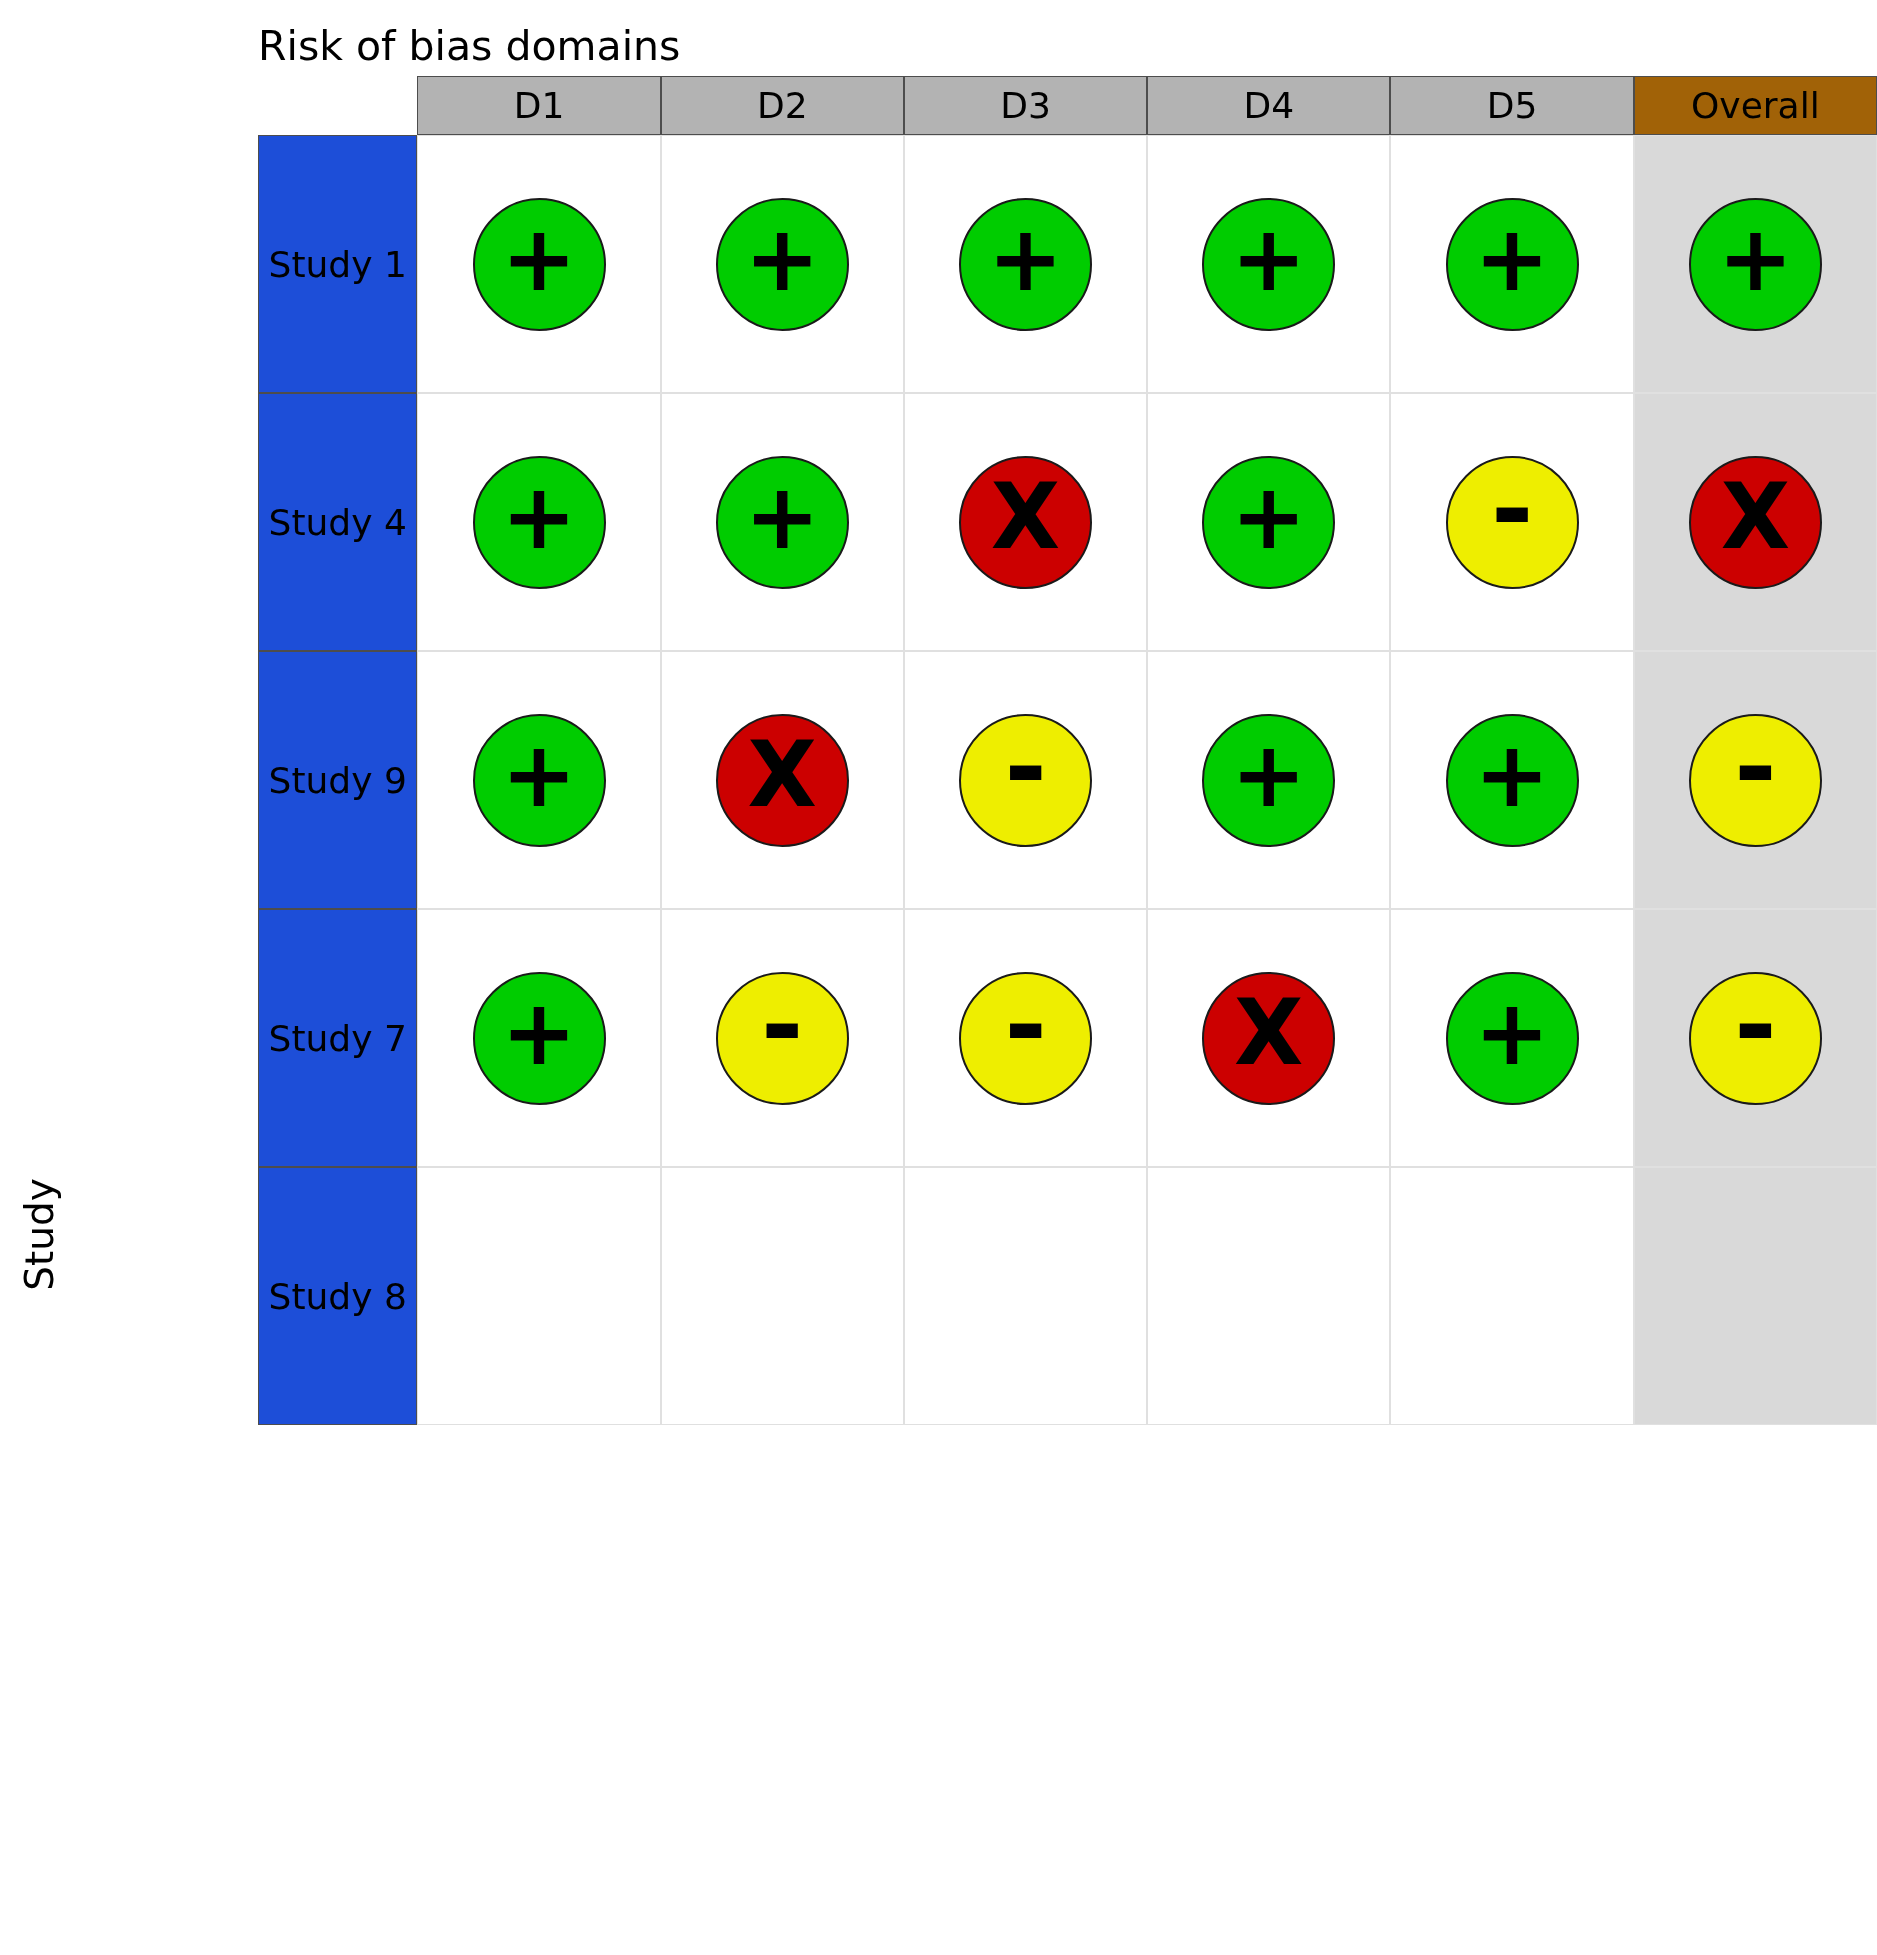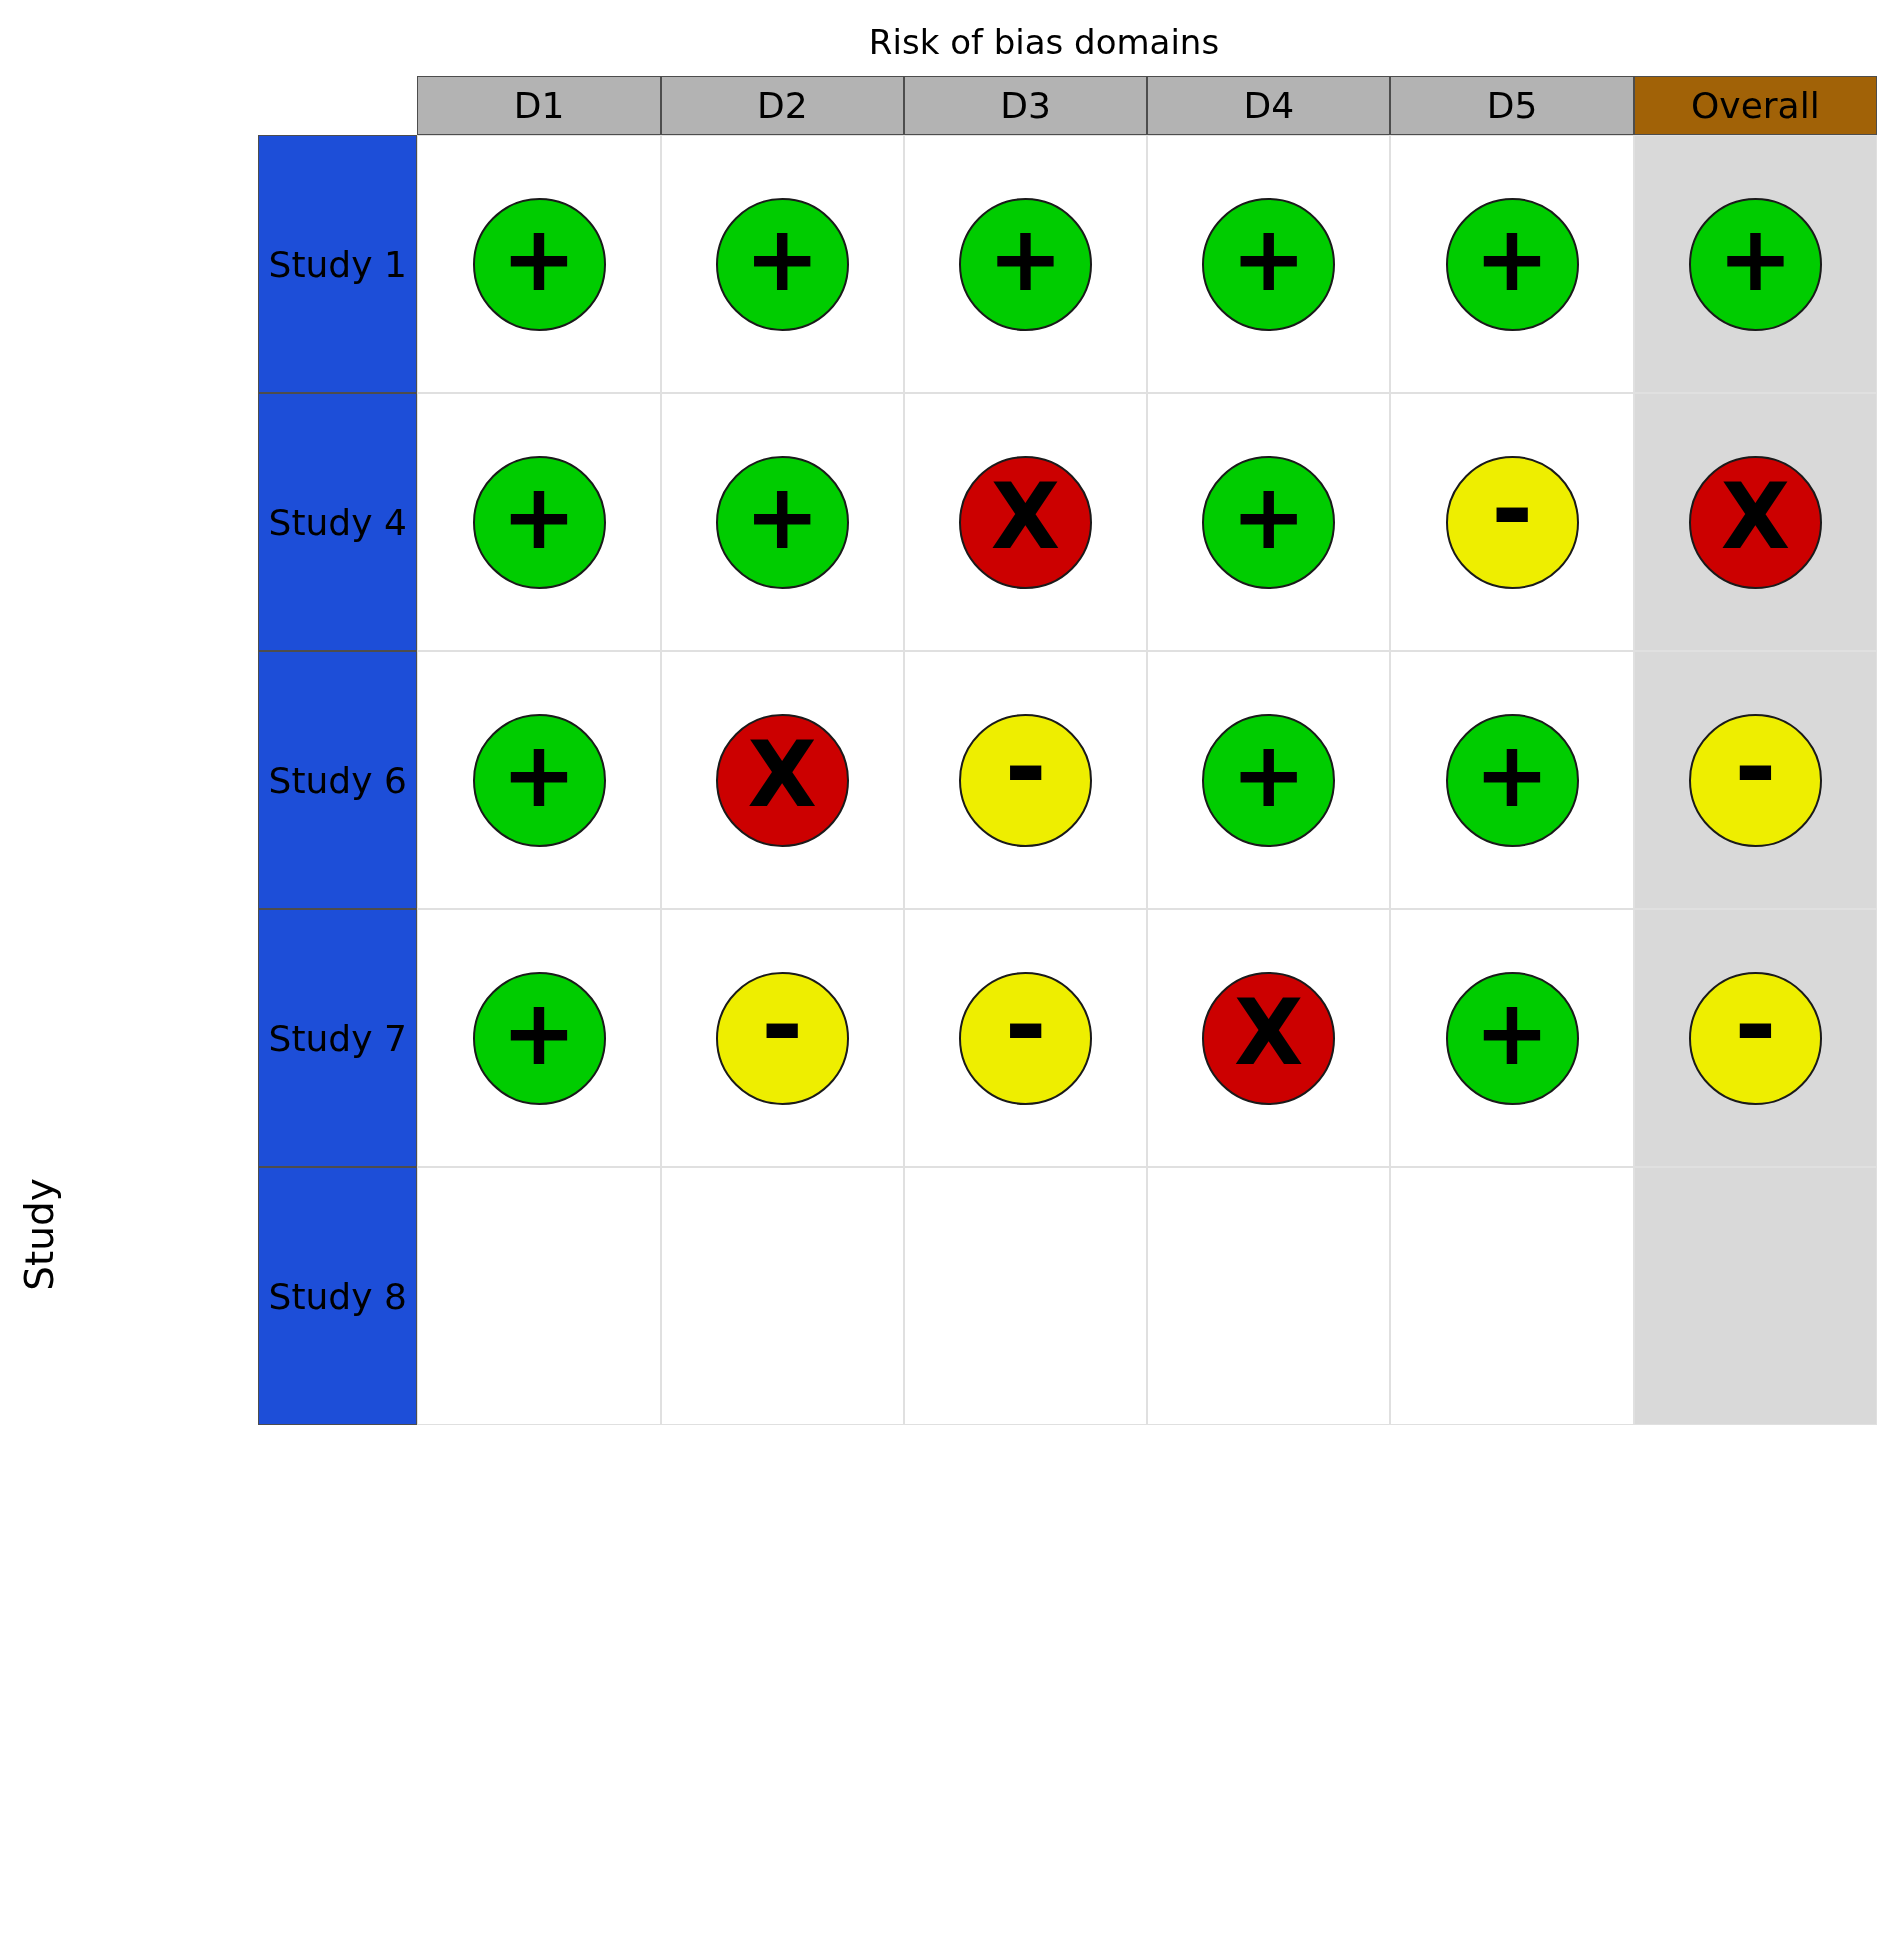--- a/index.html
+++ b/index.html
@@ -21,22 +21,22 @@
     width: 1877px;
     height: 2816px;
     box-sizing: border-box;
   }
   
   .chart-title-inner {
     position: absolute;
     left: 258px;
     top: 21.5px;
     width: 1572px;
-    text-align: center;
-    font-size: 34px;
+    text-align: left;
+    font-size: 41px;
   }
 
   
   .y-axis-label {
     position: absolute;
     left: -59px;
     top: 1212px;
     width: 196px;
     text-align: center;
     font-size: 39px;
@@ -191,21 +191,21 @@
                 <span class="glyph">+</span>
               </div></td>
             <td class="cell"><div class="judge some minus">
                 <span class="glyph">-</span>
               </div></td>
             <td class="cell overall-cell"><div class="judge high">
                 <span class="glyph">X</span>
               </div></td>
           </tr>
           <tr>
-            <td class="study-label">Study 6</td>
+            <td class="study-label">Study 9</td>
             <td class="cell"><div class="judge low">
                 <span class="glyph">+</span>
               </div></td>
             <td class="cell"><div class="judge high">
                 <span class="glyph">X</span>
               </div></td>
             <td class="cell"><div class="judge some minus">
                 <span class="glyph">-</span>
               </div></td>
             <td class="cell"><div class="judge low">

